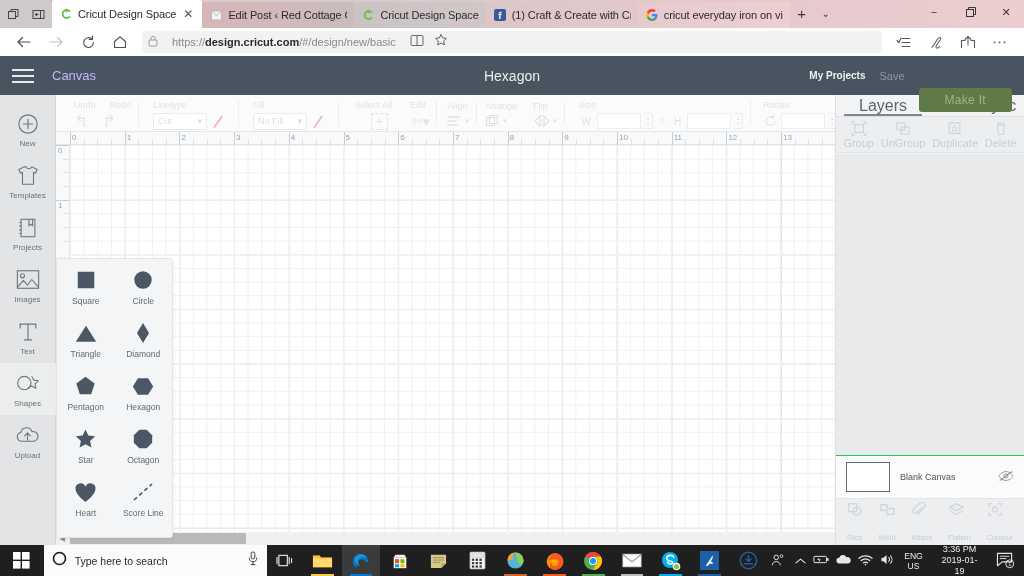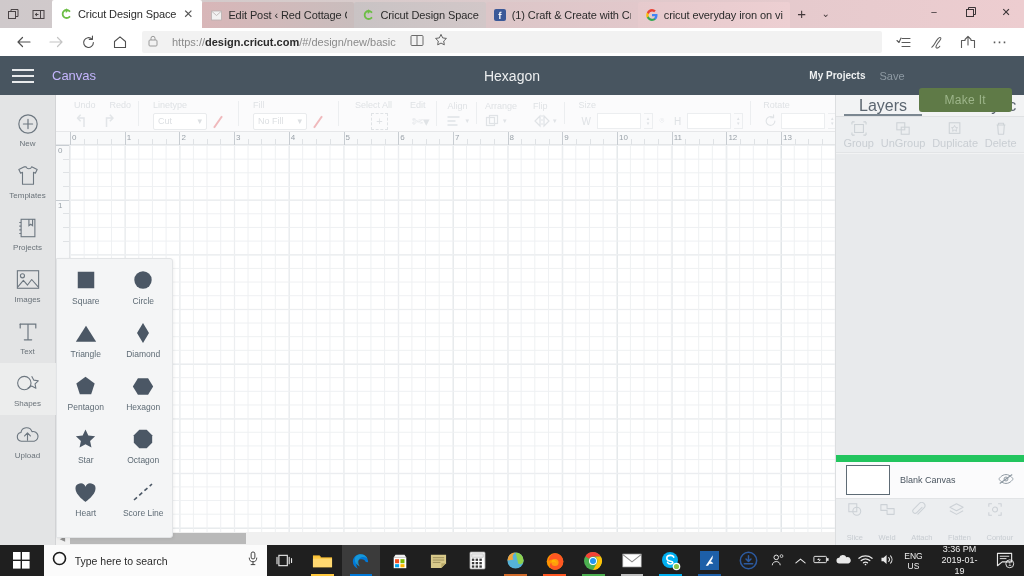--- a/index.html
+++ b/index.html
@@ -192,21 +192,21 @@
   .rtab.active::after {
     content:""; position:absolute; left:8px; right:8px; bottom:0; height:2px; background:#7b8791;
   }
   .rtools { display:flex; height:36px; align-items:center; justify-content:space-around;
     background:#eceef0; border-bottom:1px solid #e2e4e6; padding:0 4px; }
   .rtool { display:flex; flex-direction:column; align-items:center; gap:1px; color:#cdd2d6; }
   .rtool-lab { font-size:11px; color:#c9ced3; }
   .layers-body { position:absolute; left:0; right:0; top:59px; bottom:76px; background:#e8eaec; }
   .layer-row {
     position:absolute; left:0; right:0; bottom:46px; height:44px; background:#fbfbfc;
-    border-top:7px solid #22c55e; border-bottom:1px solid #e2e4e6;
+    border-top:1px solid #22c55e; border-bottom:1px solid #e2e4e6;
     display:flex; align-items:center; padding:0 10px; gap:10px;
   }
   .layer-thumb { width:44px; height:30px; background:#fff; border:1px solid #5e6b75; }
   .layer-name { font-size:9px; color:#4b5660; flex:1; }
   .eye { color:#8e99a2; }
   .rbottom {
     position:absolute; left:0; right:0; bottom:0; height:46px; background:#eceef0;
     display:flex; align-items:center; justify-content:space-around; padding:0 3px;
   }
   .rb-item { display:flex; flex-direction:column; gap:16px; color:#ccd1d6; }

